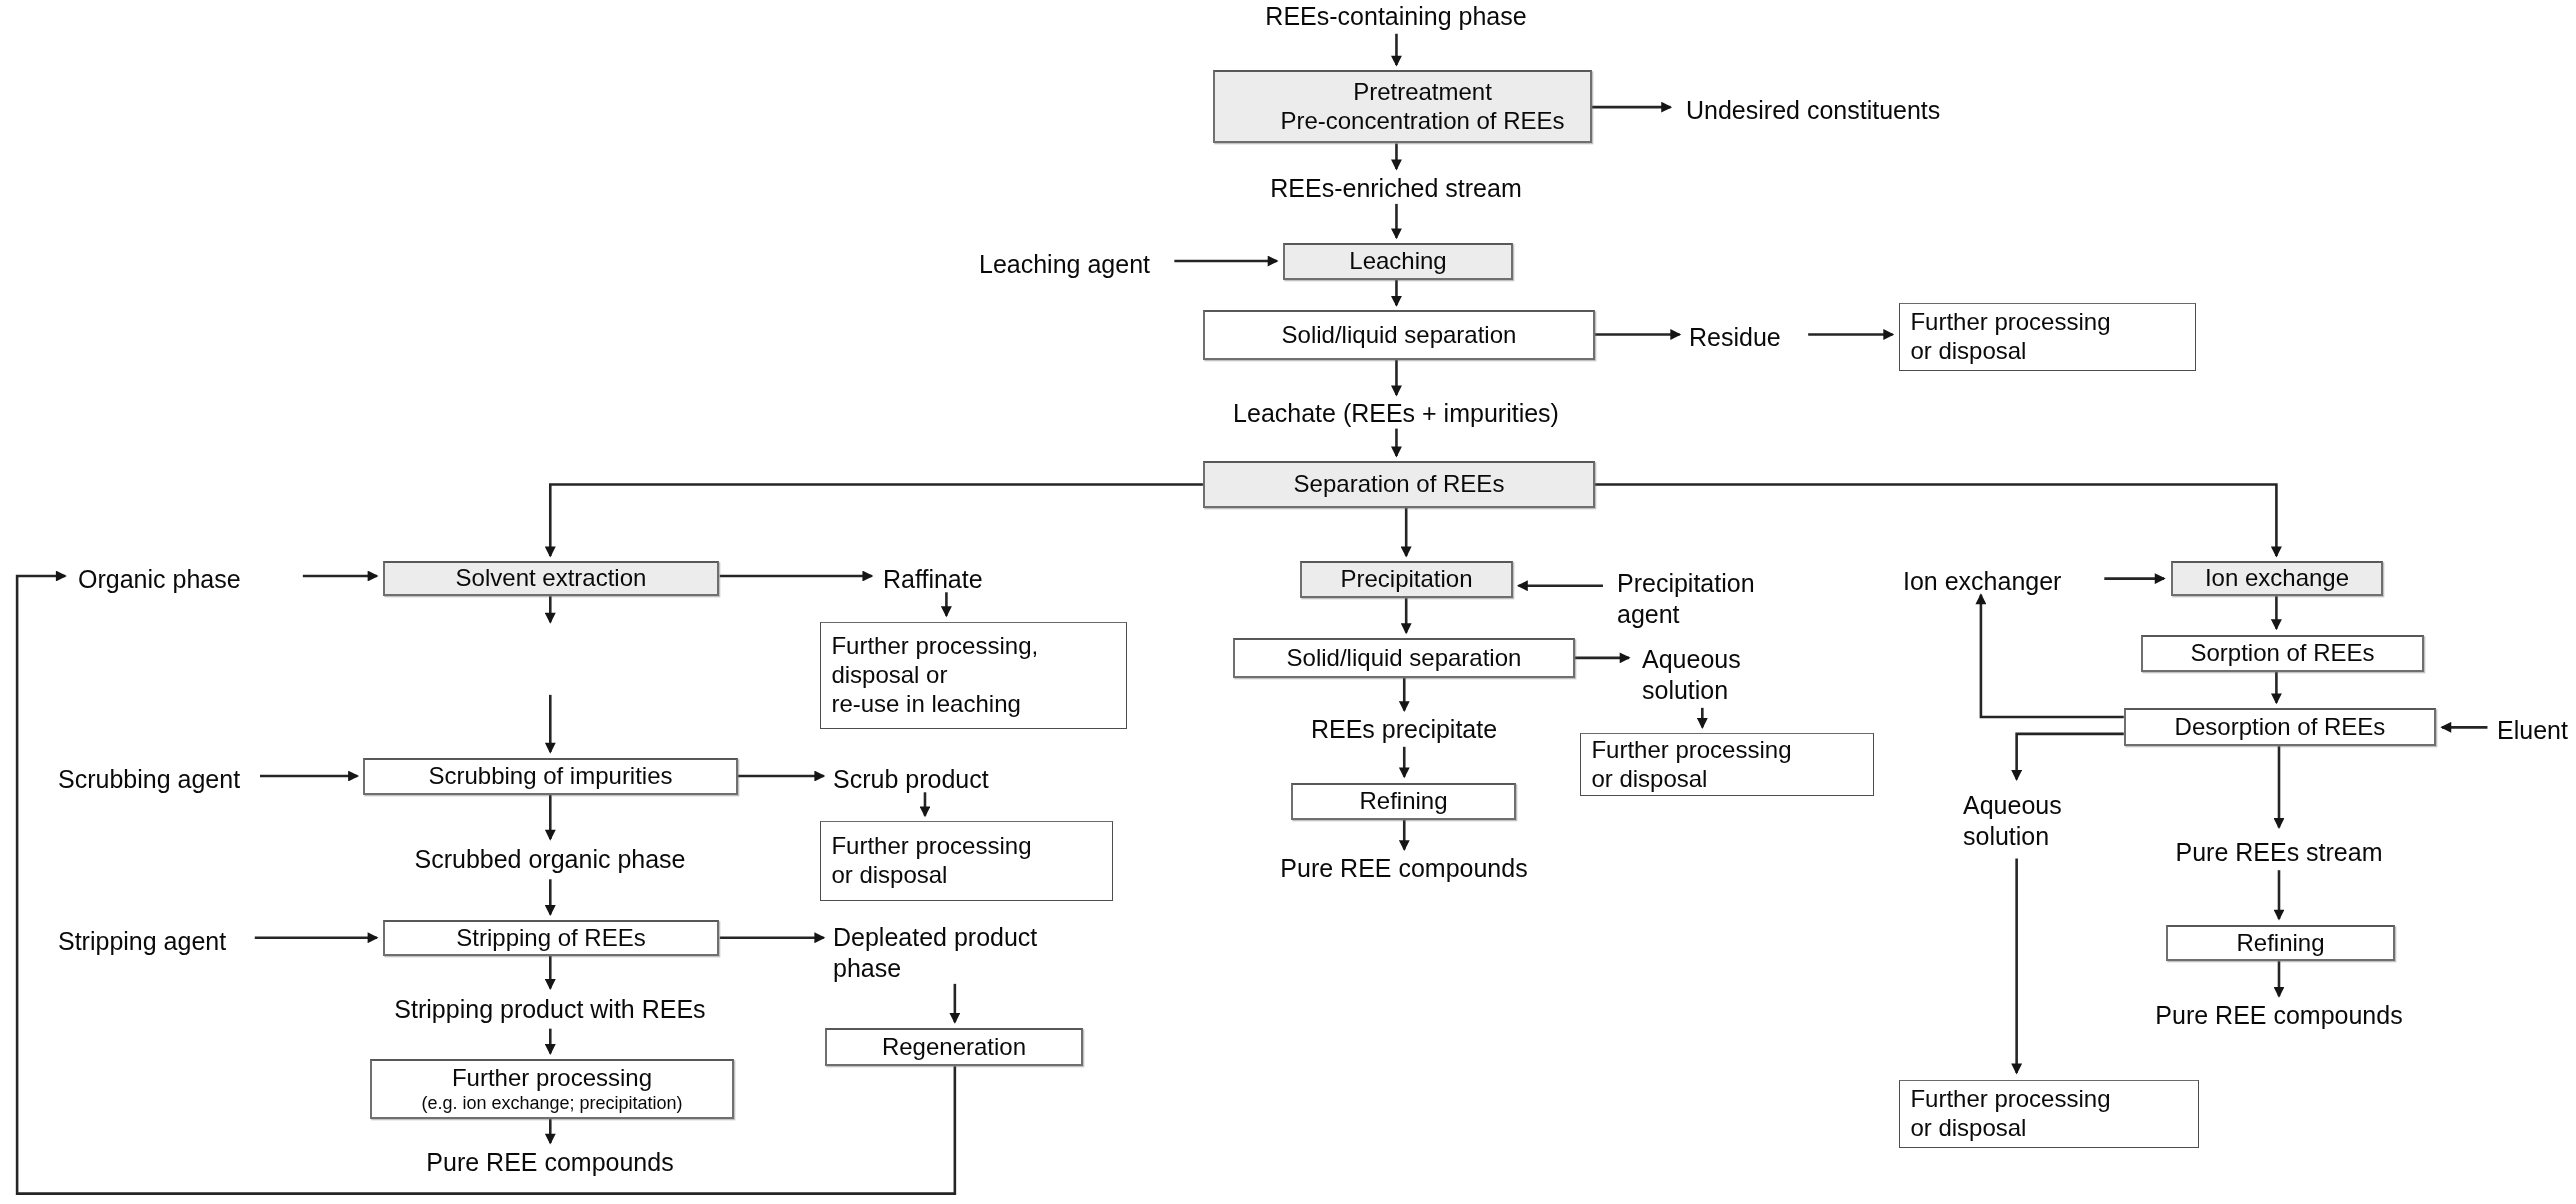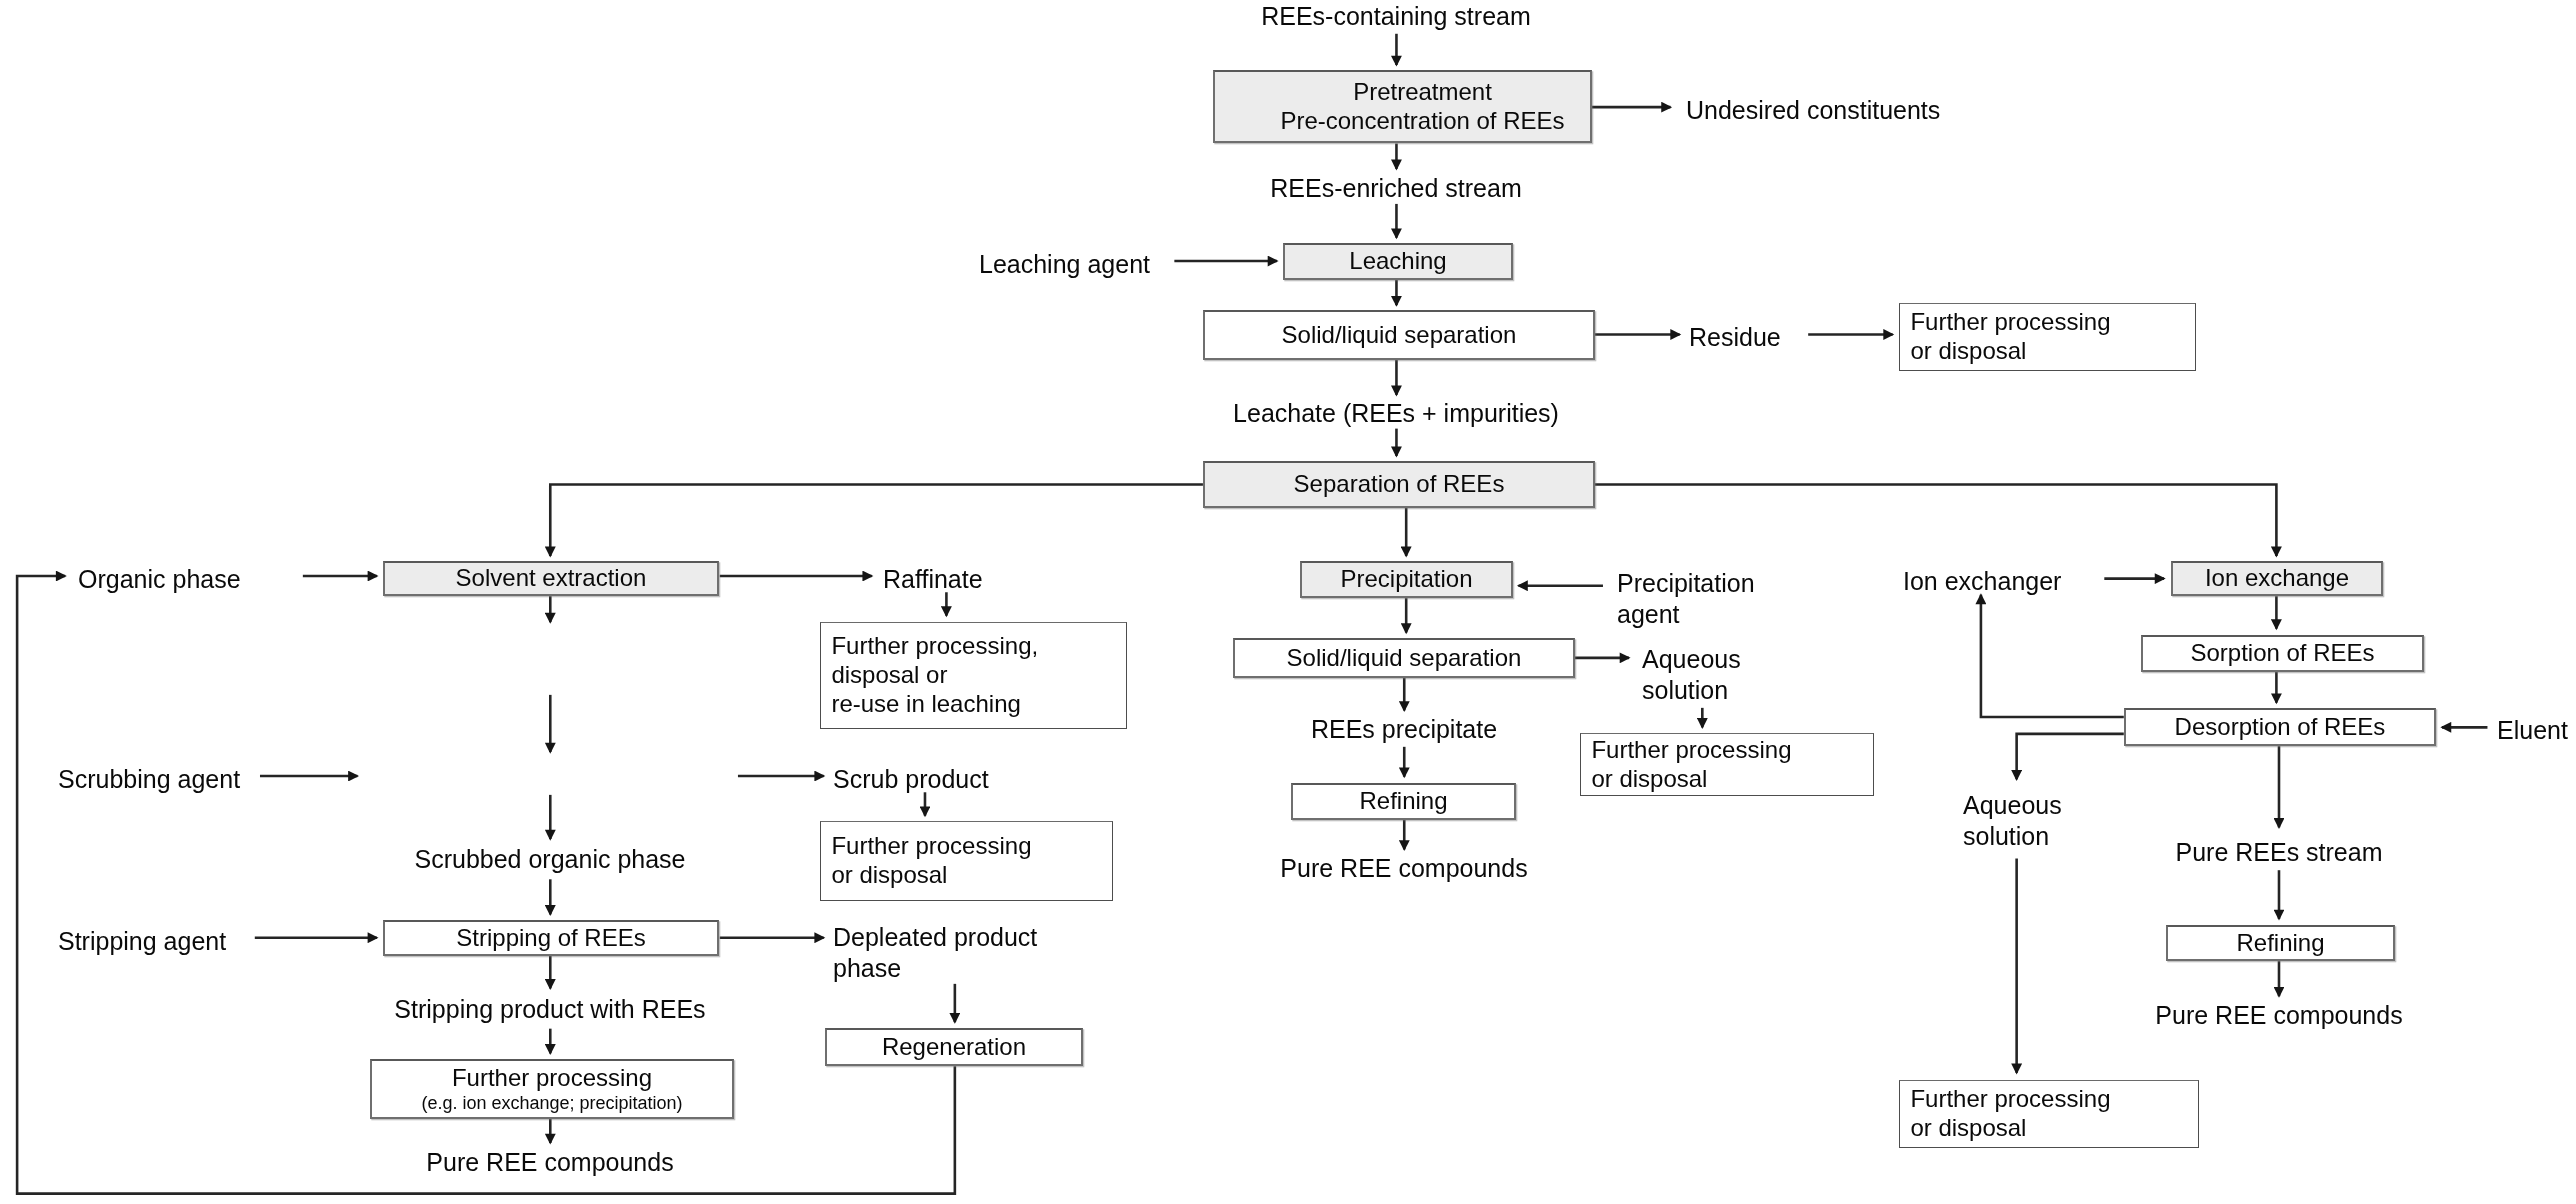--- a/index.html
+++ b/index.html
@@ -97,21 +97,21 @@
       <path d="M3830,1120 H3760"></path>
       <path d="M3270,1104 H3050 V916"></path>
       <path d="M3270,1130 H3105 V1200"></path>
       <path d="M3105,1322 V1652"></path>
       <path d="M3509,1149 V1274"></path>
       <path d="M3509,1340 V1415"></path>
       <path d="M3509,1480 V1534"></path>
     </g>
   </svg>
 
-  <div class="lbl center" style="left:1396px; top:1.3px;">REEs-containing stream</div>
+  <div class="lbl center" style="left:1396px; top:1.3px;">REEs-containing phase</div>
 
   <div class="box shaded" style="left:1213px; top:70px; width:379px; height:73px;padding-left:40px;">Pretreatment
 Pre-concentration of REEs</div>
 
   <div class="lbl" style="left:1686px; top:95px;">Undesired constituents</div>
 
   <div class="lbl center" style="left:1396px; top:173px;">REEs-enriched stream</div>
 
   <div class="lbl" style="left:979px; top:249px;">Leaching agent</div>
 
@@ -134,20 +134,21 @@
 
   <div class="lbl" style="left:883px; top:564px;">Raffinate</div>
 
   <div class="box out" style="left:820px; top:622px; width:307px; height:107px;">Further processing,
 disposal or
 re-use in leaching</div>
 
 
   <div class="lbl" style="left:58px; top:764px;">Scrubbing agent</div>
 
+  <div class="box" style="left:363px; top:758px; width:375px; height:37px;">Scrubbing of impurities</div>
 
   <div class="lbl" style="left:833px; top:764px;">Scrub product</div>
 
   <div class="box out" style="left:820px; top:821px; width:293px; height:80px;">Further processing
 or disposal</div>
 
   <div class="lbl center" style="left:550px; top:844px;">Scrubbed organic phase</div>
 
   <div class="lbl" style="left:58px; top:926px;">Stripping agent</div>
 

